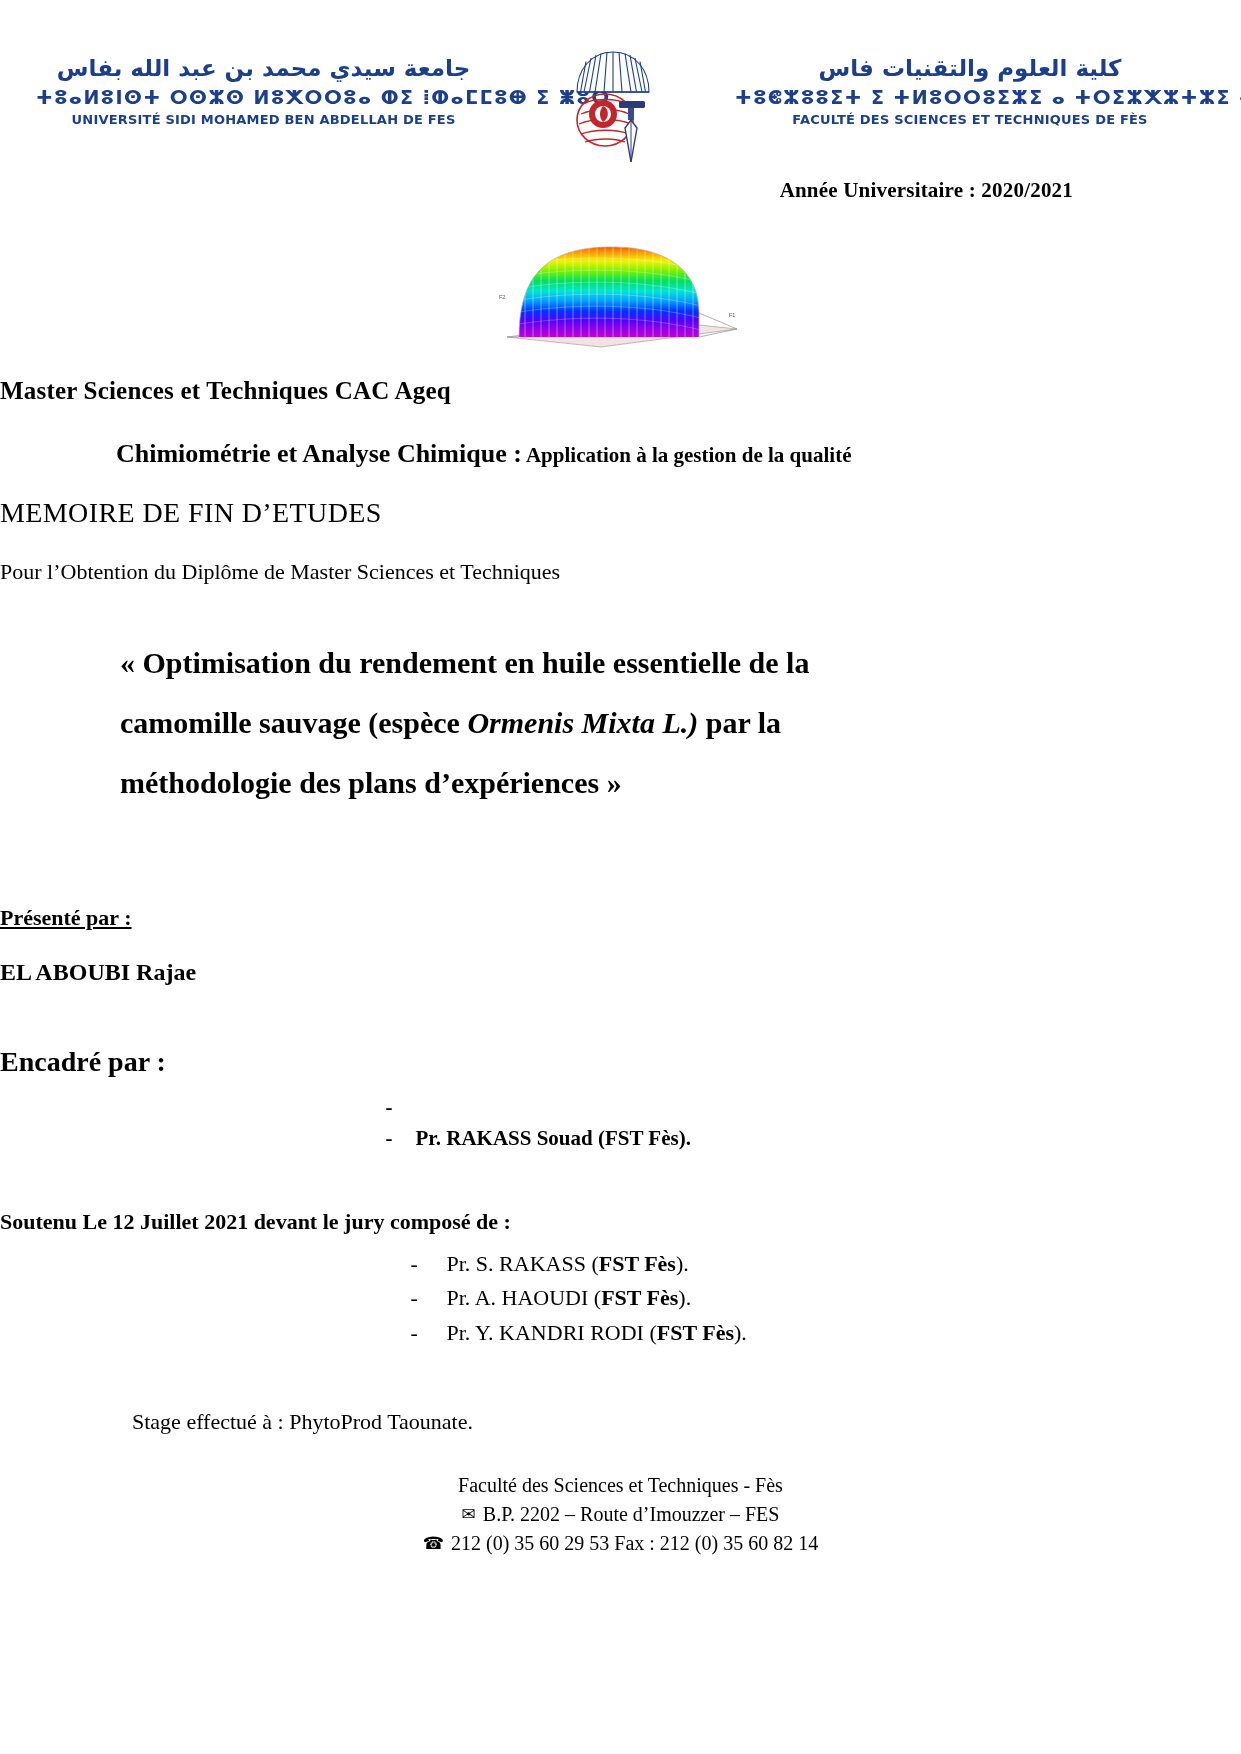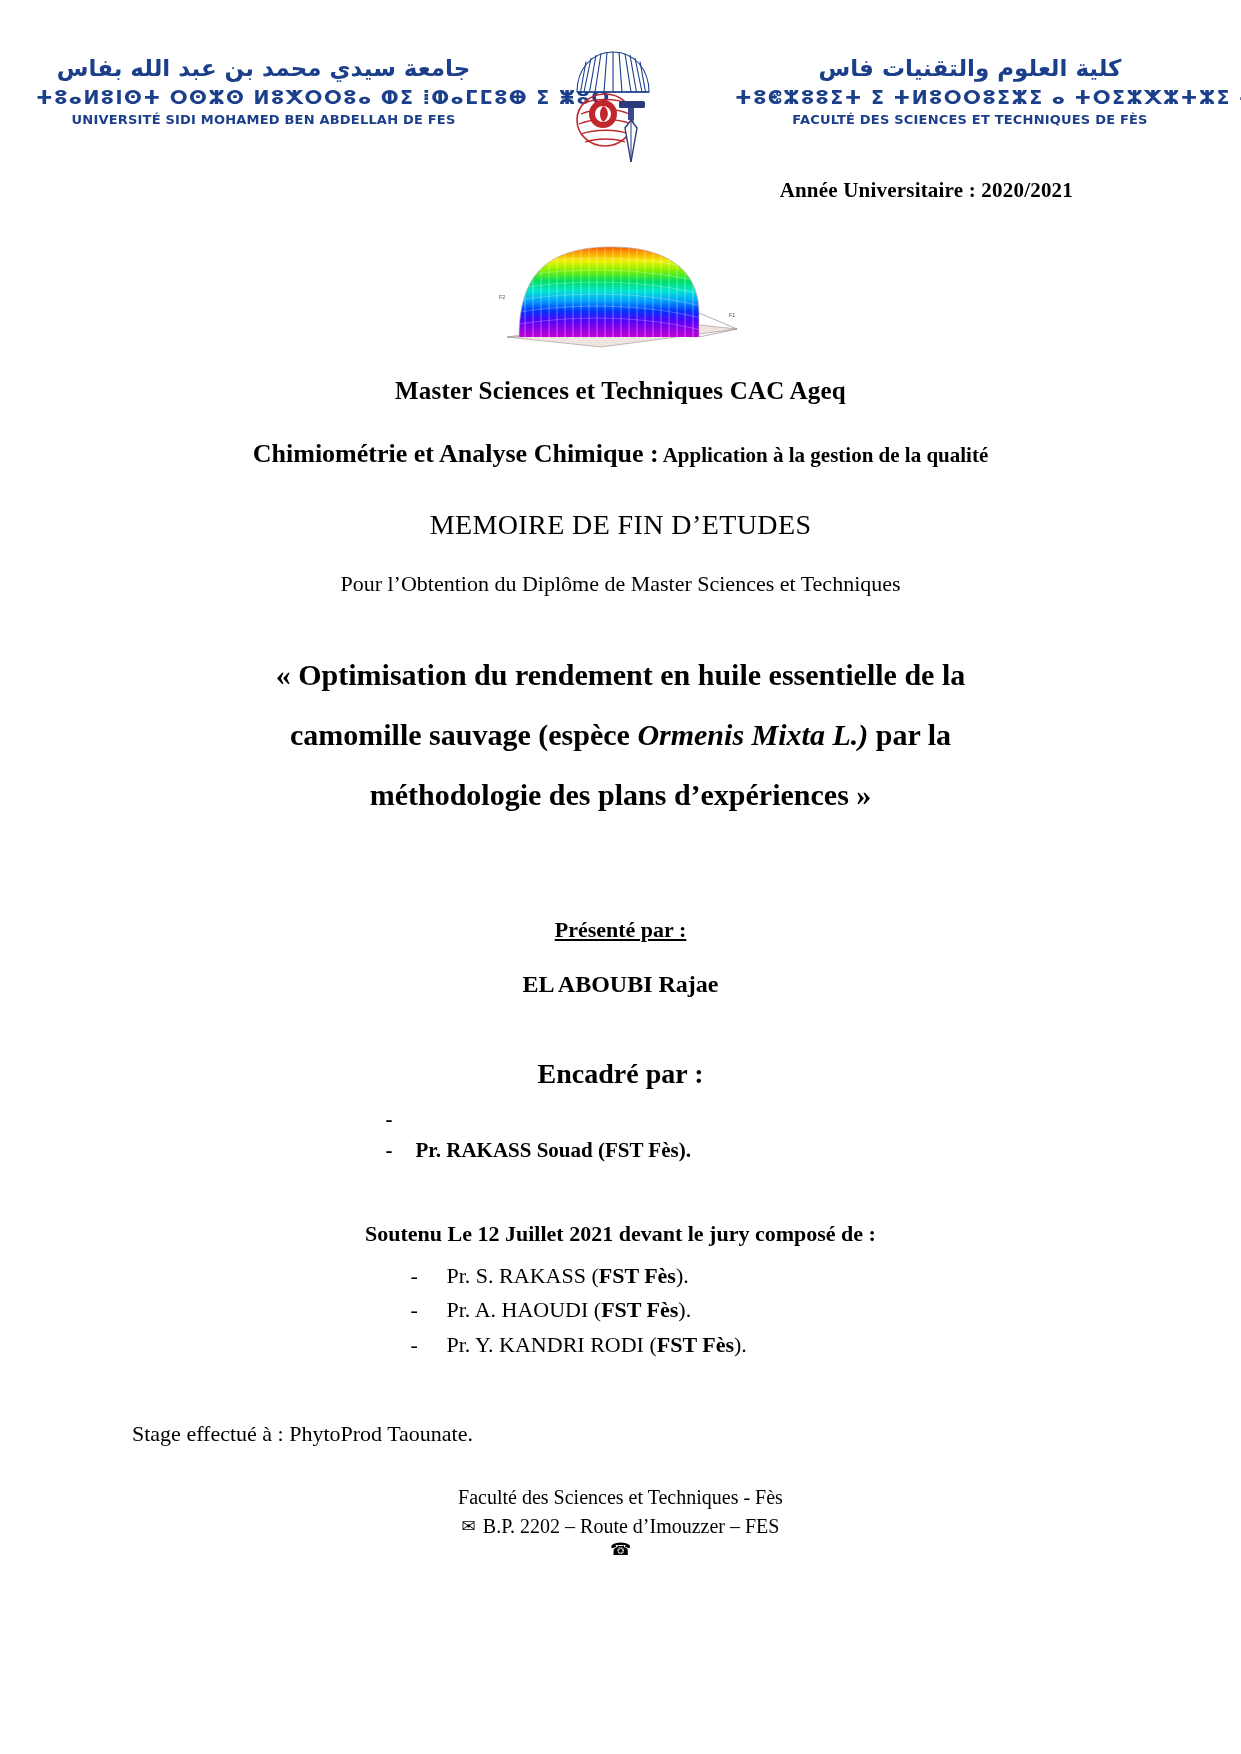--- a/index.html
+++ b/index.html
@@ -82,41 +82,41 @@
     display: flex;
     justify-content: center;
   }
   .plot {
     width: 256px;
     height: 128px;
     position: relative;
   }
 
   
-  .c { text-align: center; }
+  .c { text-align: left; }
   .deg-line {
     font-size: 25px;
     font-weight: bold;
     margin-top: 24px;
     letter-spacing: 0.2px;
   }
   .prog-line {
     font-size: 26px;
     font-weight: bold;
     margin-top: 26px;
     line-height: 1.75;
     padding: 0 116px;
   }
   .prog-line .sub {
     font-size: 21px;
   }
   .memoire {
     font-size: 28px;
     font-weight: normal;
-    margin-top: 32px;
+    margin-top: 20px;
     letter-spacing: 0.4px;
   }
   .obtention {
     font-size: 22px;
     font-weight: normal;
     margin-top: 30px;
   }
   .title-main {
     font-size: 30px;
     font-weight: bold;
@@ -383,14 +383,15 @@
 <div class="stage">Stage effectué à : PhytoProd Taounate.</div>
 
 <div class="footer">
   <div>Faculté des Sciences et Techniques - Fès</div>
   <div class="frow">
     <span class="glyph-mail">✉</span>
     <span>B.P. 2202 – Route d’Imouzzer – FES</span>
   </div>
   <div class="frow">
     <span class="glyph-phone">☎</span>
+    <span>212 (0) 35 60 29 53 Fax : 212 (0) 35 60 82 14</span>
   </div>
 </div>
 
 </body></html>

